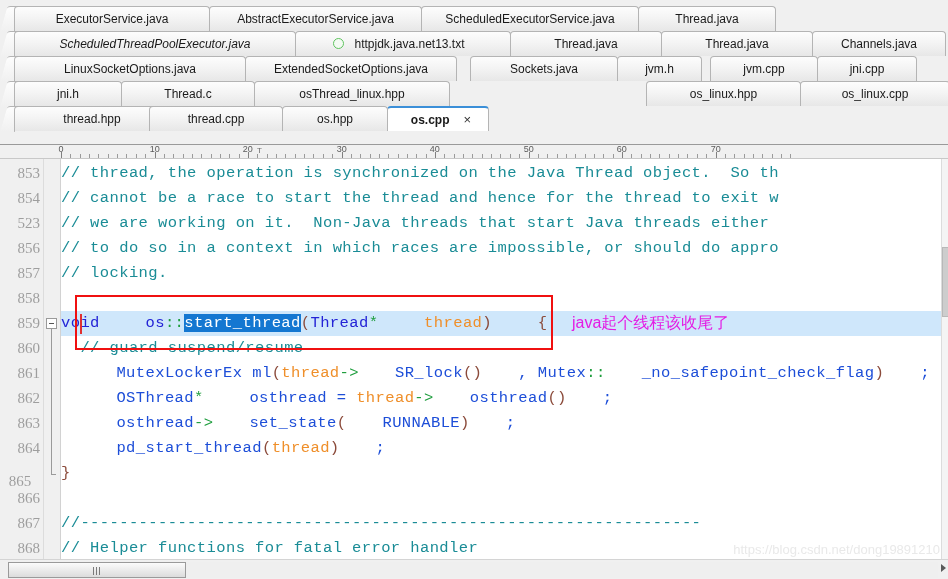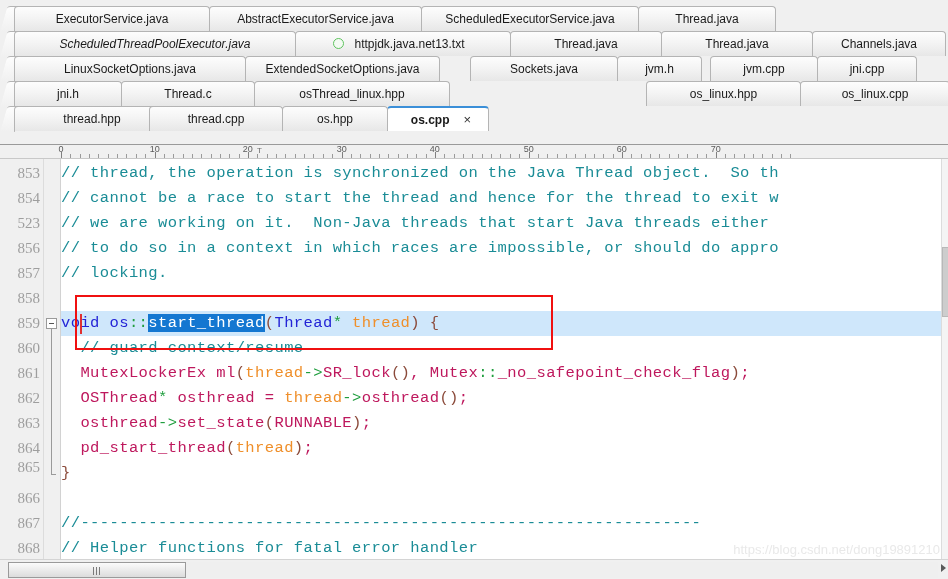--- a/index.html
+++ b/index.html
@@ -185,21 +185,21 @@
     width: 887px;
     height: 25px;
     background: #cfe7fb;
   }
   .cm  { color: #1a8c96; }      
   .kw  { color: #2323d6; }      
   .typ { color: #2323d6; }      
   .op  { color: #1f9e3e; }      
   .par { color: #8b4a3a; }      
   .var { color: #ef8f2a; }      
-  .pln { color: #be185d; }
+  .pln { color: #1d4ed8; margin-left: 36px; }
   .sel { background: #1477d1; color: #ffffff; }
 
   
   #caret {
     position: absolute;
     width: 2px; height: 20px;
     background: #e03030;
   }
   
   .foldbox {
@@ -331,21 +331,21 @@
         <div class="rowstub"></div>
         <div class="tab" style="width: 282px; position: absolute; left: 14px; top: 0px; font-style: italic;"><span class="lbl">ScheduledThreadPoolExecutor.java</span></div>
         <div class="tab" style="width: 216px; position: absolute; left: 295px; top: 0px;"><span class="dot"></span><span class="lbl">httpjdk.java.net13.txt</span></div>
         <div class="tab" style="width: 152px; position: absolute; left: 510px; top: 0px;"><span class="lbl">Thread.java</span></div>
         <div class="tab" style="width: 152px; position: absolute; left: 661px; top: 0px;"><span class="lbl">Thread.java</span></div>
         <div class="tab" style="width: 134px; position: absolute; left: 812px; top: 0px;"><span class="lbl">Channels.java</span></div>
       </div>
       <div class="tabrow">
         <div class="rowstub"></div>
         <div class="tab" style="width: 232px; position: absolute; left: 14px; top: 0px;"><span class="lbl">LinuxSocketOptions.java</span></div>
-        <div class="tab" style="width: 195px; position: absolute; left: 245px; top: 0px;"><span class="lbl">ExtendedSocketOptions.java</span></div>
+        <div class="tab" style="width: 212px; position: absolute; left: 245px; top: 0px;"><span class="lbl">ExtendedSocketOptions.java</span></div>
         <div class="tab" style="width: 148px; position: absolute; left: 470px; top: 0px;"><span class="lbl">Sockets.java</span></div>
         <div class="tab" style="width: 85px; position: absolute; left: 617px; top: 0px;"><span class="lbl">jvm.h</span></div>
         <div class="tab" style="width: 108px; position: absolute; left: 710px; top: 0px;"><span class="lbl">jvm.cpp</span></div>
         <div class="tab" style="width: 100px; position: absolute; left: 817px; top: 0px;"><span class="lbl">jni.cpp</span></div>
       </div>
       <div class="tabrow">
         <div class="rowstub"></div>
         <div class="tab" style="width: 108px; position: absolute; left: 14px; top: 0px;"><span class="lbl">jni.h</span></div>
         <div class="tab" style="width: 134px; position: absolute; left: 121px; top: 0px;"><span class="lbl">Thread.c</span></div>
         <div class="tab" style="width: 196px; position: absolute; left: 254px; top: 0px;"><span class="lbl">osThread_linux.hpp</span></div>
@@ -459,52 +459,53 @@
         <div class="lineno" style="top: 52px;">523</div>
         <div class="lineno" style="top: 77px;">856</div>
         <div class="lineno" style="top: 102px;">857</div>
         <div class="lineno" style="top: 127px;">858</div>
         <div class="lineno" style="top: 152px;">859</div>
         <div class="lineno" style="top: 177px;">860</div>
         <div class="lineno" style="top: 202px;">861</div>
         <div class="lineno" style="top: 227px;">862</div>
         <div class="lineno" style="top: 252px;">863</div>
         <div class="lineno" style="top: 277px;">864</div>
-        <div class="lineno" style="top: 296px;">865</div>
+        <div class="lineno" style="top: 310px; text-align: center;">865</div>
         <div class="lineno" style="top: 327px;">866</div>
         <div class="lineno" style="top: 352px;">867</div>
         <div class="lineno" style="top: 377px;">868</div>
       </div>
     <div id="foldcol">
         <div class="foldbox" style="left: 2px; top: 159px;"></div>
         <div class="foldline" style="left: 7px; top: 170px; height: 145px;"></div>
         <div class="foldfoot" style="left: 7px; top: 315px;"></div>
       </div>
     <div id="code-layer">
         <div class="codeline" style="top: 2px;"><span class="cm">// thread, the operation is synchronized on the Java Thread object.  So th</span></div>
         <div class="codeline" style="top: 27px;"><span class="cm">// cannot be a race to start the thread and hence for the thread to exit w</span></div>
         <div class="codeline" style="top: 52px;"><span class="cm">// we are working on it.  Non-Java threads that start Java threads either</span></div>
         <div class="codeline" style="top: 77px;"><span class="cm">// to do so in a context in which races are impossible, or should do appro</span></div>
         <div class="codeline" style="top: 102px;"><span class="cm">// locking.</span></div>
         <div class="codeline" style="top: 127px;"></div>
         <div class="hl-row" style="top: 152px;"></div>
         <div class="codeline" style="top: 152px;"><span class="kw">void</span><span class="pln"> </span><span class="kw">os</span><span class="op">::</span><span class="sel">start_thread</span><span class="par">(</span><span class="typ">Thread</span><span class="op">*</span><span class="pln"> </span><span class="var">thread</span><span class="par">)</span><span class="pln"> </span><span class="par">{</span></div>
-        <div class="codeline" style="top: 177px;"><span class="cm">  // guard context/resume</span></div>
+        <div class="codeline" style="top: 177px;"><span class="cm">  // guard suspend/resume</span></div>
         <div class="codeline" style="top: 202px;"><span class="pln">  MutexLockerEx ml</span><span class="par">(</span><span class="var">thread</span><span class="op">-&gt;</span><span class="pln">SR_lock</span><span class="par">()</span><span class="pln">, Mutex</span><span class="op">::</span><span class="pln">_no_safepoint_check_flag</span><span class="par">)</span><span class="pln">;</span></div>
         <div class="codeline" style="top: 227px;"><span class="pln">  OSThread</span><span class="op">*</span><span class="pln"> osthread = </span><span class="var">thread</span><span class="op">-&gt;</span><span class="pln">osthread</span><span class="par">()</span><span class="pln">;</span></div>
         <div class="codeline" style="top: 252px;"><span class="pln">  osthread</span><span class="op">-&gt;</span><span class="pln">set_state</span><span class="par">(</span><span class="pln">RUNNABLE</span><span class="par">)</span><span class="pln">;</span></div>
         <div class="codeline" style="top: 277px;"><span class="pln">  pd_start_thread</span><span class="par">(</span><span class="var">thread</span><span class="par">)</span><span class="pln">;</span></div>
         <div class="codeline" style="top: 302px;"><span class="par">}</span></div>
         <div class="codeline" style="top: 327px;"></div>
         <div class="codeline" style="top: 352px;"><span class="cm">//----------------------------------------------------------------</span></div>
         <div class="codeline" style="top: 377px;"><span class="cm">// Helper functions for fatal error handler</span></div>
         <div id="caret" style="left: 80px; top: 155px;"></div>
       </div>
 
     <div id="annbox" style="left: 75px; top: 136px; width: 478px; height: 55px;"></div>
+    <div id="annotext" style="left: 572px; top: 154px;">java起个线程该收尾了</div>
 
     <div id="watermark">https://blog.csdn.net/dong19891210</div>
   </div>
 
   <div id="vscroll">
     <div id="vthumb"></div>
   </div>
 
   <div id="hscrollwrap">
     <div id="hscrolltrack">

